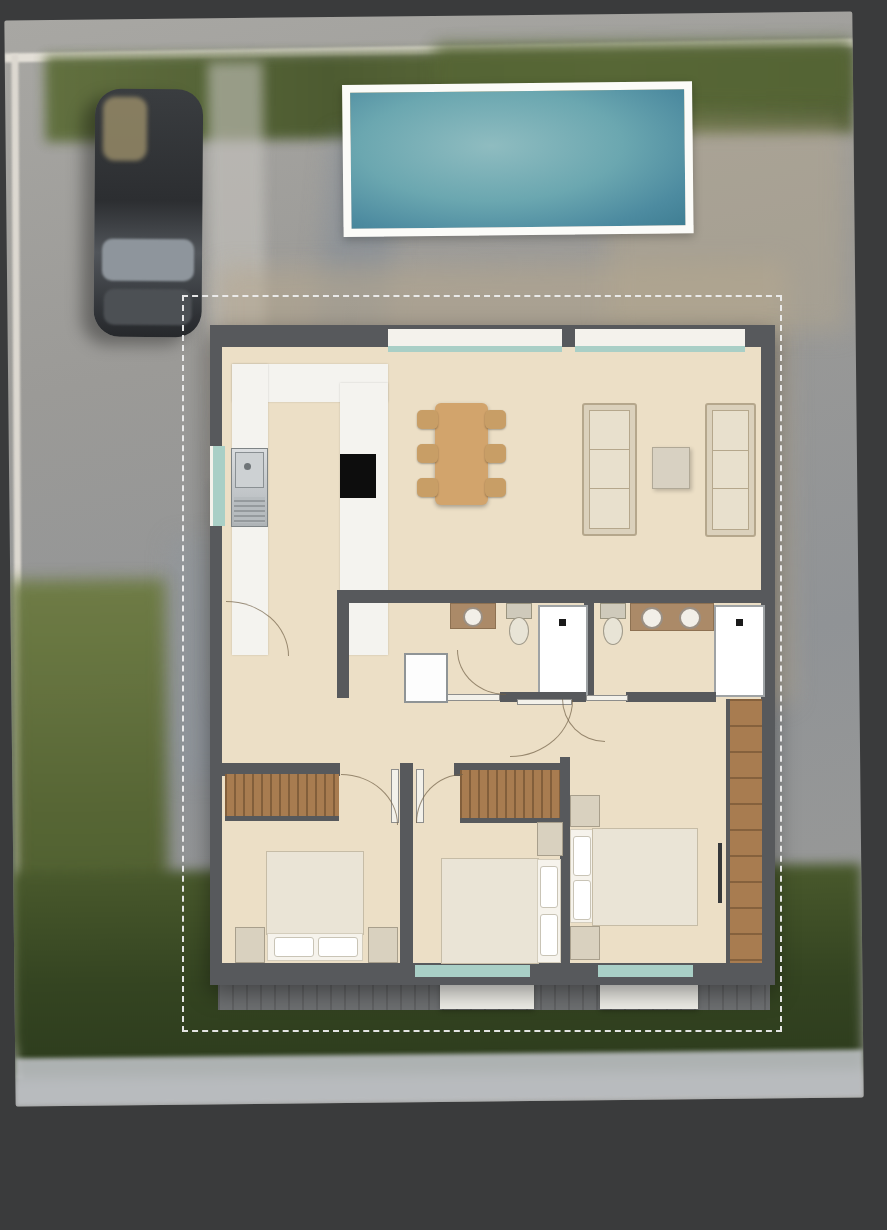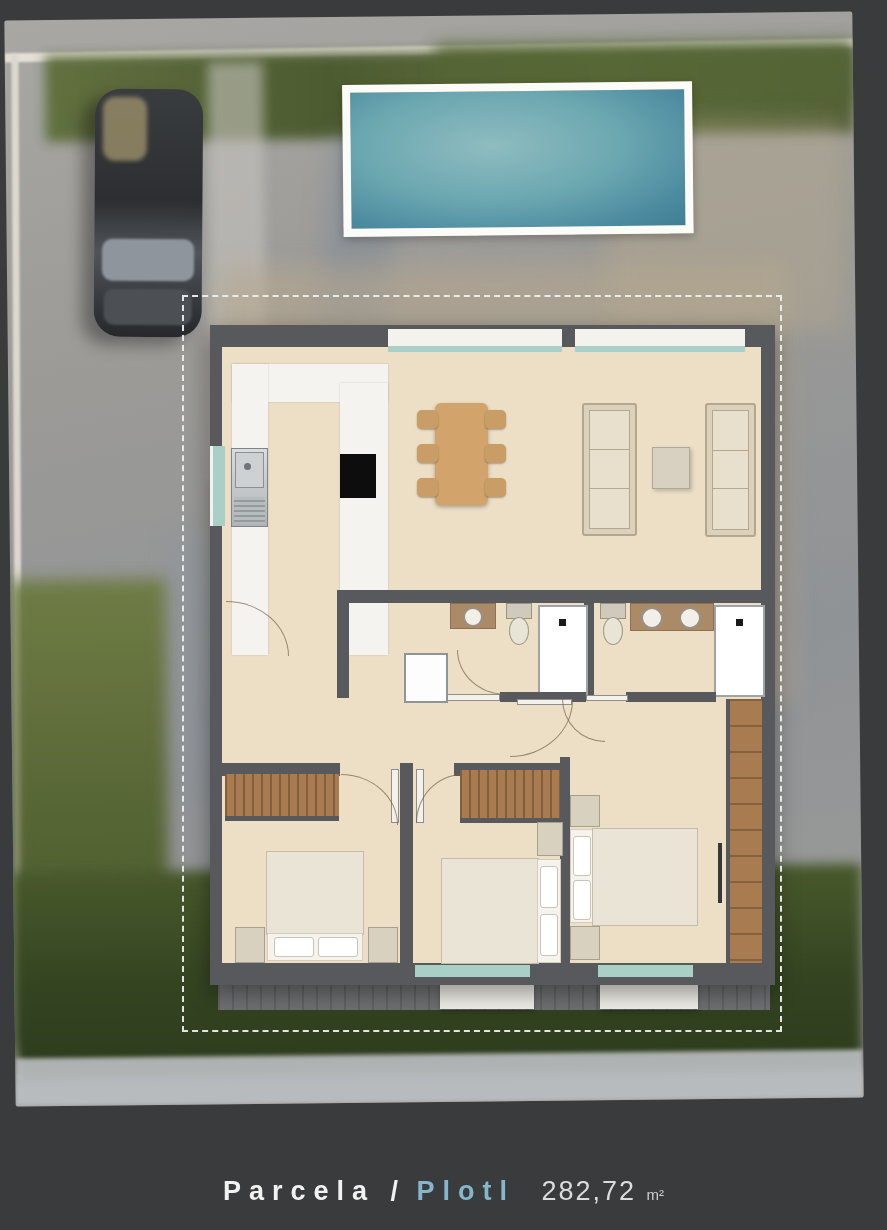--- a/index.html
+++ b/index.html
@@ -227,20 +227,14 @@
     <div class="arc arc-tr" style="left:16px;top:276px;width:62px;height:54px;"></div>
     <div class="arc arc-bl" style="left:247px;top:325px;width:48px;height:44px;"></div>
     <div class="arc arc-br" style="left:300px;top:375px;width:62px;height:56px;"></div>
     <div class="arc arc-tr" style="left:131px;top:449px;width:56px;height:50px;"></div>
     <div class="arc arc-tl" style="left:206px;top:449px;width:46px;height:48px;"></div>
     <div class="arc arc-bl" style="left:352px;top:374px;width:42px;height:42px;"></div>
   </div>
 
   <div class="boundary" style="left:182px;top:295px;width:596px;height:733px;"></div>
 
-  <div class="caption">
-    <span class="cap-main">Parcela /</span>
-    <span class="cap-accent">Plotl</span>
-    <span class="cap-value">282,72</span>
-    <span class="cap-unit">m²</span>
-  </div>
 
 </div>
 
 </body></html>

